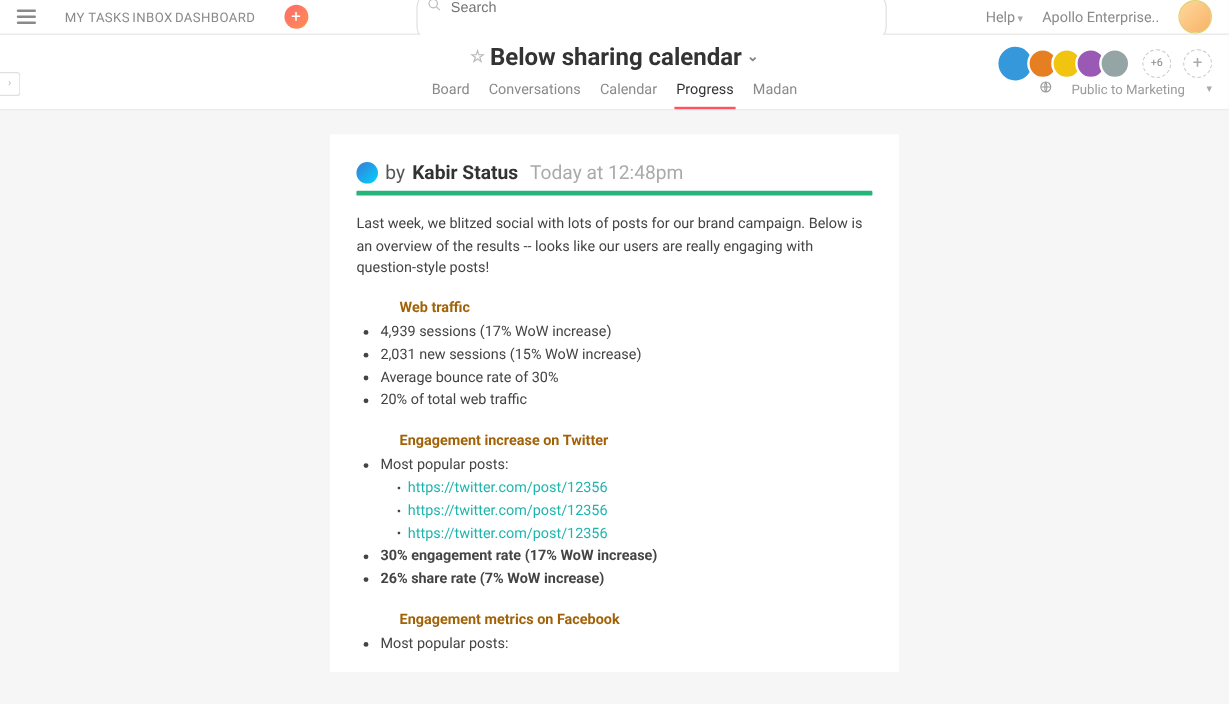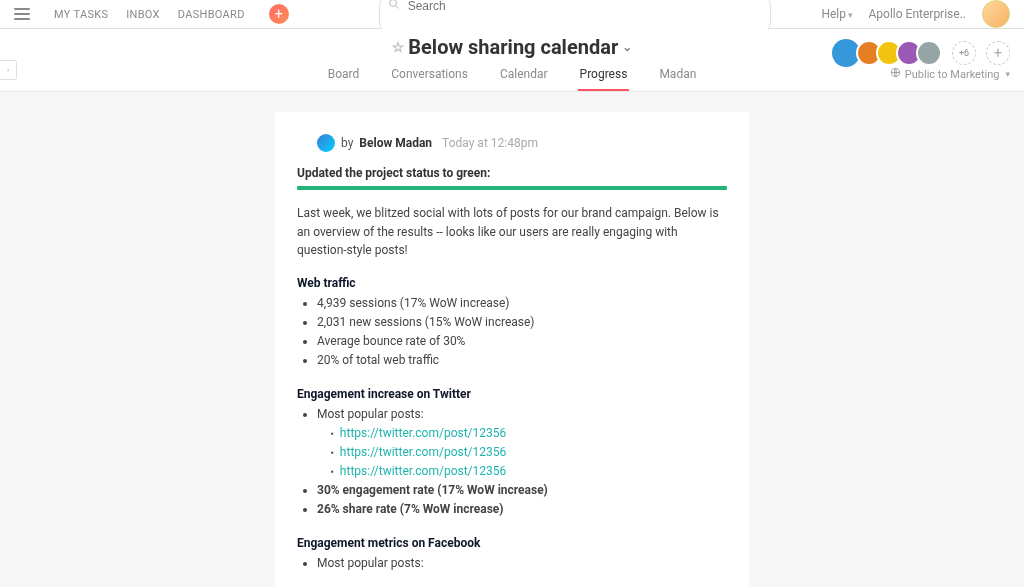--- a/index.html
+++ b/index.html
@@ -1,64 +1,64 @@
 <!DOCTYPE html>
 <html><head>
 <meta charset="utf-8">
 <style>
   html,body{margin:0;padding:0;font-family:-apple-system,BlinkMacSystemFont,"Segoe UI",Roboto,Helvetica,Arial,sans-serif;background:#f6f6f6;color:#333;}
   a{text-decoration:none;}
   
   .topbar{height:28px;background:#fff;border-bottom:1px solid #e0e0e0;display:flex;align-items:center;padding:0 14px;font-size:11px;color:#8a8a8a;}
   .hamburger{display:flex;flex-direction:column;justify-content:center;gap:3px;width:16px;height:16px;cursor:pointer;}
   .hamburger span{height:2px;background:#8a8a8a;border-radius:1px;}
-  .topnav{display:flex;gap:18px;margin-left:24px;letter-spacing:.3px;}
+  .topnav{display:flex;gap:2px;margin-left:24px;letter-spacing:.3px;}
   .topnav a{color:#8a8a8a;}
   .plus-btn{width:20px;height:20px;border-radius:50%;background:linear-gradient(135deg,#ff6b6b,#ff8e53);display:flex;align-items:center;justify-content:center;color:#fff;margin-left:24px;cursor:pointer;font-size:14px;line-height:1;}
   .searchwrap{margin-left:90px;position:relative;}
   .searchbox{width:350px;height:22px;border:1px solid #e0e0e0;border-radius:12px;padding:0 12px 16px 28px;font-size:12px;color:#666;outline:none;}
   .searchwrap .sicon{position:absolute;left:9px;top:4px;color:#bbb;font-size:12px;}
   .topright{margin-left:auto;display:flex;align-items:center;gap:16px;font-size:12px;color:#8a8a8a;}
   .topright .avatar{width:26px;height:26px;border-radius:50%;background:linear-gradient(135deg,#ffd89b,#f7b267);border:1px solid #e0d070;}
   .chev{font-size:9px;margin-left:2px;color:#aaa;}
 
   
   .projhead{background:#fff;border-bottom:1px solid #e8e8e8;padding:6px 0 0 0;text-align:center;position:relative;}
   .projtitle{font-size:20px;font-weight:700;color:#333;display:inline-flex;align-items:center;gap:4px;}
   .projtitle .star{color:#bbb;font-size:14px;}
   .projtitle .dchev{color:#888;font-size:12px;}
-  .projtabs{display:flex;justify-content:center;gap:28px;margin-top:8px;font-size:12px;color:#8a8a8a;}
+  .projtabs{display:flex;justify-content:center;gap:12px;margin-top:8px;font-size:12px;color:#8a8a8a;}
   .projtabs .tab{padding:0 2px 8px 2px;cursor:pointer;}
   .projtabs .tab.active{color:#333;border-bottom:2px solid #ff5263;}
 
   .sharebar{position:absolute;top:8px;right:14px;display:flex;align-items:center;gap:6px;}
   .sharebar .row{display:flex;align-items:center;}
   .miniav{width:22px;height:22px;border-radius:50%;border:2px solid #fff;margin-left:-6px;}
   .miniav.big{width:28px;height:28px;margin-left:0;}
   .plusmore{width:22px;height:22px;border-radius:50%;border:1px dashed #ccc;background:#fff;display:flex;align-items:center;justify-content:center;font-size:9px;color:#888;margin-left:4px;}
   .addcirc{width:22px;height:22px;border-radius:50%;border:1px dashed #ccc;display:flex;align-items:center;justify-content:center;color:#aaa;font-size:14px;margin-left:4px;}
-  .visibility{position:absolute;top:38px;right:14px;font-size:11px;color:#9a9a9a;display:flex;align-items:center;gap:4px;}
+  .visibility{position:absolute;top:38px;right:14px;font-size:11px;color:#9a9a9a;display:flex;align-items:center;gap:16px;}
   .visibility .gicon{font-size:11px;}
 
   
   .main{display:flex;justify-content:center;}
   .card{width:430px;background:#fff;margin-top:20px;padding:14px 22px 14px 22px;color:#333;}
   .cardhead{display:flex;align-items:flex-start;}
   .cardtitle{font-size:21px;font-weight:700;color:#444;}
   .likes{margin-left:auto;color:#ff5263;font-size:12px;display:flex;align-items:center;gap:2px;}
-  .byline{display:flex;align-items:center;gap:6px;margin-top:8px;font-size:12px;color:#555;margin-left:20px;}
+  .byline{display:flex;align-items:center;gap:6px;margin-top:8px;font-size:16px;color:#555;}
   .byline .authav{width:18px;height:18px;border-radius:50%;background:linear-gradient(135deg,#3a7bd5,#00d2ff);}
   .byline b{color:#333;}
   .byline .ts{color:#aaa;margin-left:4px;}
 
   .statusline{margin-top:14px;font-size:12px;font-weight:700;color:#333;}
   .greenbar{height:4px;background:#25b57b;margin-top:6px;border-radius:1px;}
 
   .para{margin-top:14px;font-size:12px;line-height:1.55;color:#444;}
-  .sechead{font-weight:700;font-size:12px;margin-top:16px;color:#0f172a;}
+  .sechead{font-weight:700;font-size:12px;margin-top:16px;color:#a16207;margin-left:36px;}
   ul.bul{margin:4px 0 0 0;padding-left:20px;font-size:12px;line-height:1.6;color:#444;}
   ul.bul li{margin:0;}
   ul.sub{list-style:none;padding-left:14px;}
   ul.sub li::before{content:"▪";color:#444;margin-right:6px;font-size:8px;position:relative;top:-1px;}
   ul.sub a{color:#1fb5ad;}
 
   
   .sidepull{position:absolute;left:0;top:60px;width:16px;height:18px;border:1px solid #e0e0e0;border-left:none;border-radius:0 3px 3px 0;background:#fff;display:flex;align-items:center;justify-content:center;font-size:9px;color:#bbb;cursor:pointer;}
 </style>
 </head>
@@ -129,25 +129,24 @@
   </div>
 </div>
 
 <div class="sidepull">›</div>
 
 <div class="main">
   <div class="card">
     <div class="byline">
       <div class="authav"></div>
       <span>by</span>
-      <b>Below Madan</b>
+      <b>Kabir Status</b>
       <span class="ts">Today at 12:48pm</span>
     </div>
 
-    <div class="statusline">Updated the project status to green:</div>
     <div class="greenbar"></div>
 
     <div class="para">Last week, we blitzed social with lots of posts for our brand campaign. Below is an overview of the results -- looks like our users are really engaging with question-style posts!</div>
 
     <div class="sechead">Web traffic</div>
     <ul class="bul" id="web-list">
         <li>4,939 sessions (17% WoW increase)</li>
         <li>2,031 new sessions (15% WoW increase)</li>
         <li>Average bounce rate of 30%</li>
         <li>20% of total web traffic</li>

